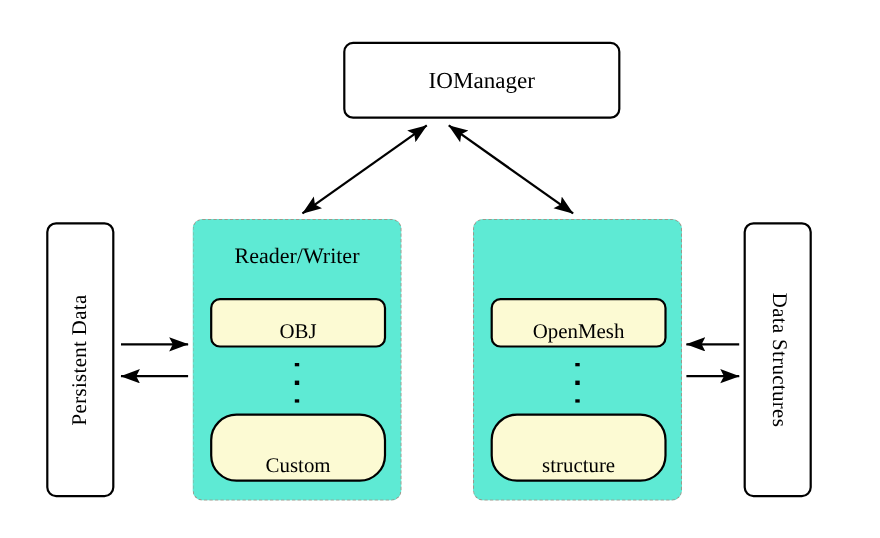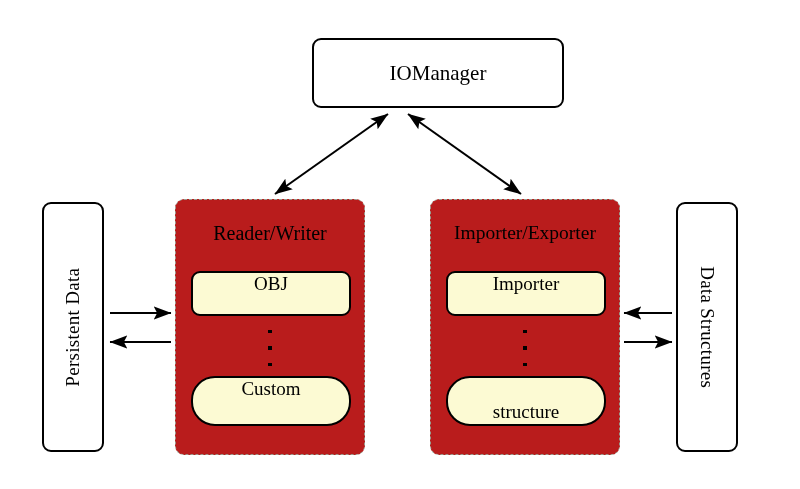--- a/index.html
+++ b/index.html
@@ -63,21 +63,21 @@
   .vlabel-up   { transform: rotate(-90deg); }
   .vlabel-down { transform: rotate(90deg); }
 
   
   .panel {
     position: absolute;
     box-sizing: border-box;
     top: 199px;
     width: 190px;
     height: 256px;
-    background: #b91c1c;
+    background: #5eead4;
     border: 1.6px dashed #9a9a8e;
     border-radius: 9px;
   }
   #reader-writer-panel   { left: 175px; }
   #importer-exporter-panel { left: 430px; }
 
   .panel-title {
     position: absolute;
     left: 0;
     right: 0;
@@ -91,28 +91,28 @@
   
   .item-box {
     position: absolute;
     box-sizing: border-box;
     left: 15px;
     width: 160px;
     border: 2.4px solid #000000;
     border-radius: 9px;
     background: #fcfad3;
     display: flex;
-    align-items: flex-start;
+    align-items: flex-end;
     justify-content: center;
     text-align: center;
     font-size: 19px;
     line-height: 1.2;
   }
   .item-box-top    { top: 71px;  height: 45px; }
-  .item-box-bottom { top: 176px; height: 50px; border-radius: 24px; }
+  .item-box-bottom { top: 176px; height: 62px; border-radius: 24px; }
 
   
   .vdots {
     position: absolute;
     left: 0;
     right: 0;
     top: 130px;
     height: 36px;
     display: flex;
     flex-direction: column;
@@ -192,24 +192,23 @@
 
     <div class="item-box item-box-bottom">
       <span>
         <span>Custom</span><br>
       </span>
     </div>
   </div>
 
   <div class="panel" id="importer-exporter-panel">
 
-    <div class="panel-title">Importer/Exporter</div>
 
     <div class="item-box item-box-top">
-      <span>Importer</span>
+      <span>OpenMesh</span>
     </div>
 
     <div class="vdots">
       <span></span>
       <span></span>
       <span></span>
     </div>
 
     <div class="item-box item-box-bottom">
       <span>

